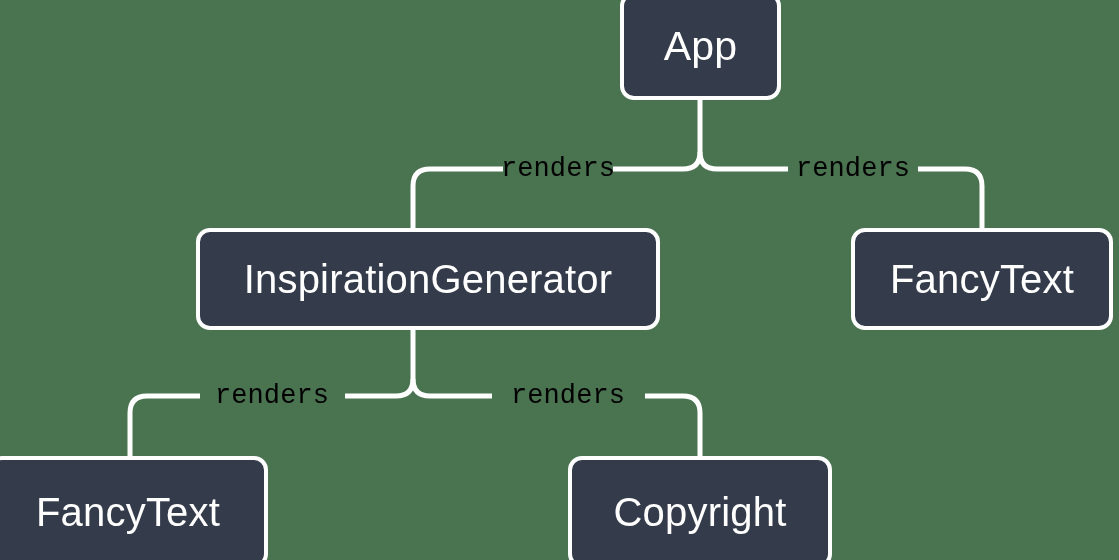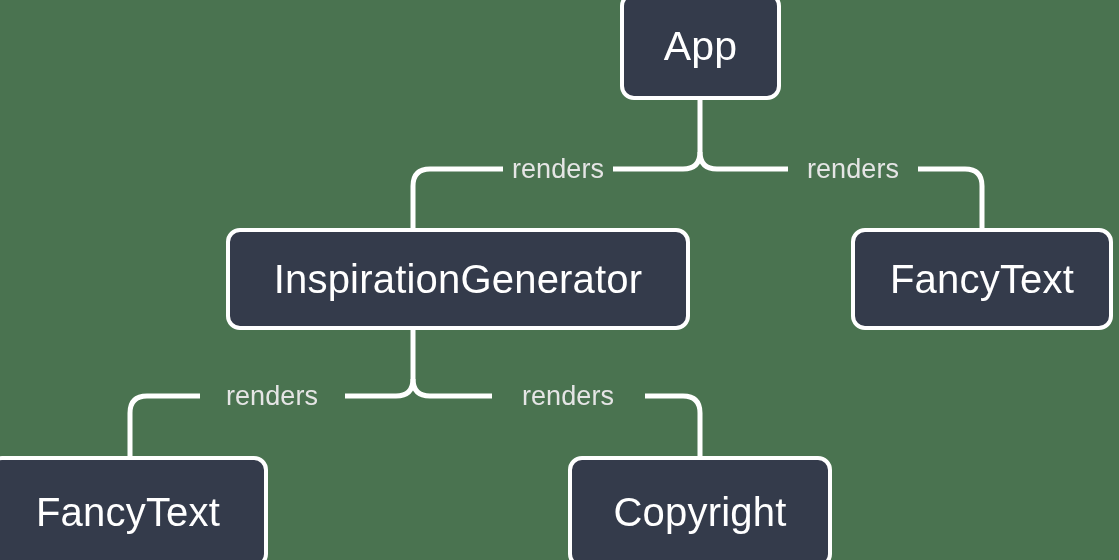--- a/index.html
+++ b/index.html
@@ -46,21 +46,20 @@
     top: -8px;
     width: 161px;
     height: 108px;
     font-size: 41px;
   }
   #node-inspiration {
     left: 196px;
     top: 228px;
     width: 464px;
     height: 102px;
-    margin-left: 30px;
   }
   #node-fancytext-right {
     left: 851px;
     top: 228px;
     width: 262px;
     height: 102px;
   }
   
   #node-fancytext-bottom {
     left: -12px;
@@ -69,26 +68,27 @@
     height: 112px;
   }
   #node-copyright {
     left: 568px;
     top: 456px;
     width: 264px;
     height: 112px;
   }
   .edge-label {
     position: absolute;
-    color: #e5e5e5;
+    color: #000000;
     font-size: 27px;
     font-weight: 400;
     white-space: nowrap;
     transform: translate(-50%, -50%);
     letter-spacing: 0.1px;
+    font-family: Liberation Mono, monospace;
   }
   #label-app-inspiration { left: 558px; top: 169px; }
   #label-app-fancytext   { left: 853px; top: 169px; }
   #label-insp-fancytext  { left: 272px; top: 396px; }
   #label-insp-copyright  { left: 568px; top: 396px; }
 </style>
 </head>
 <body>
 
 <div id="diagram">

